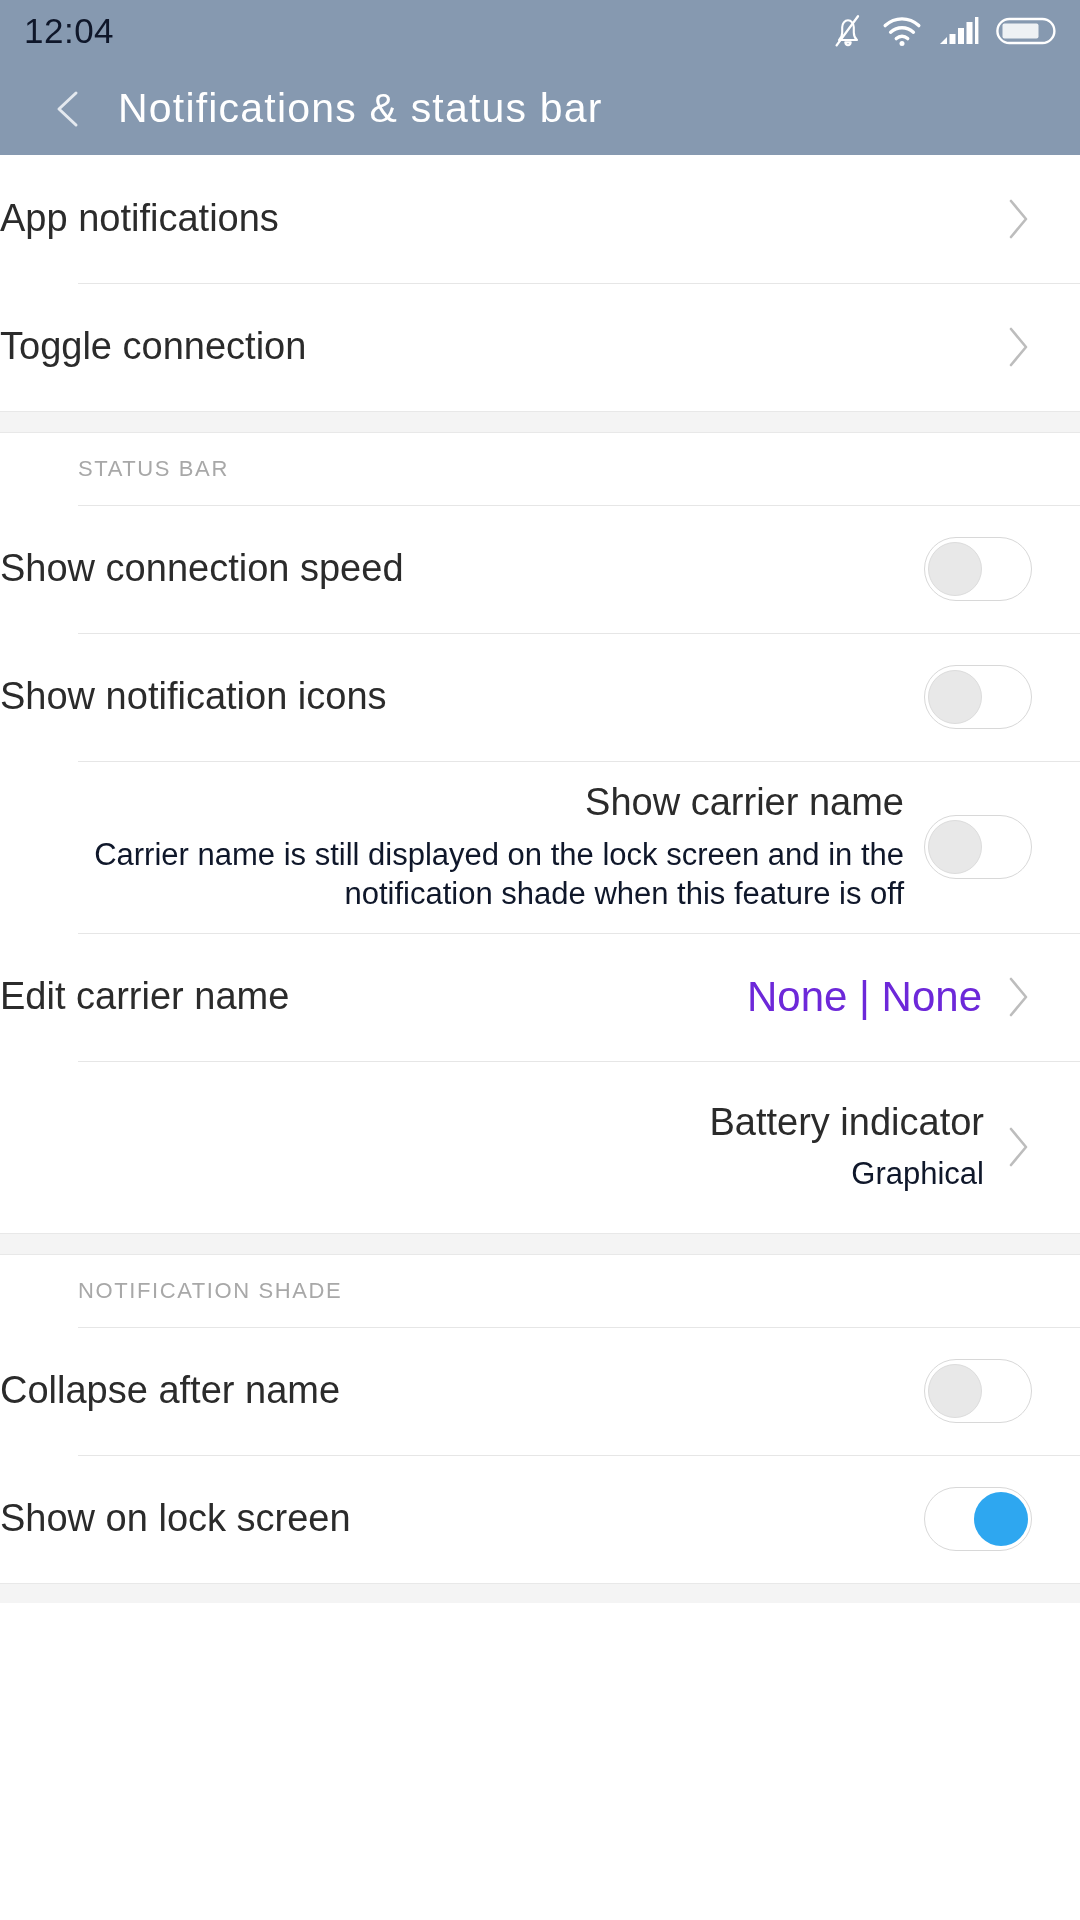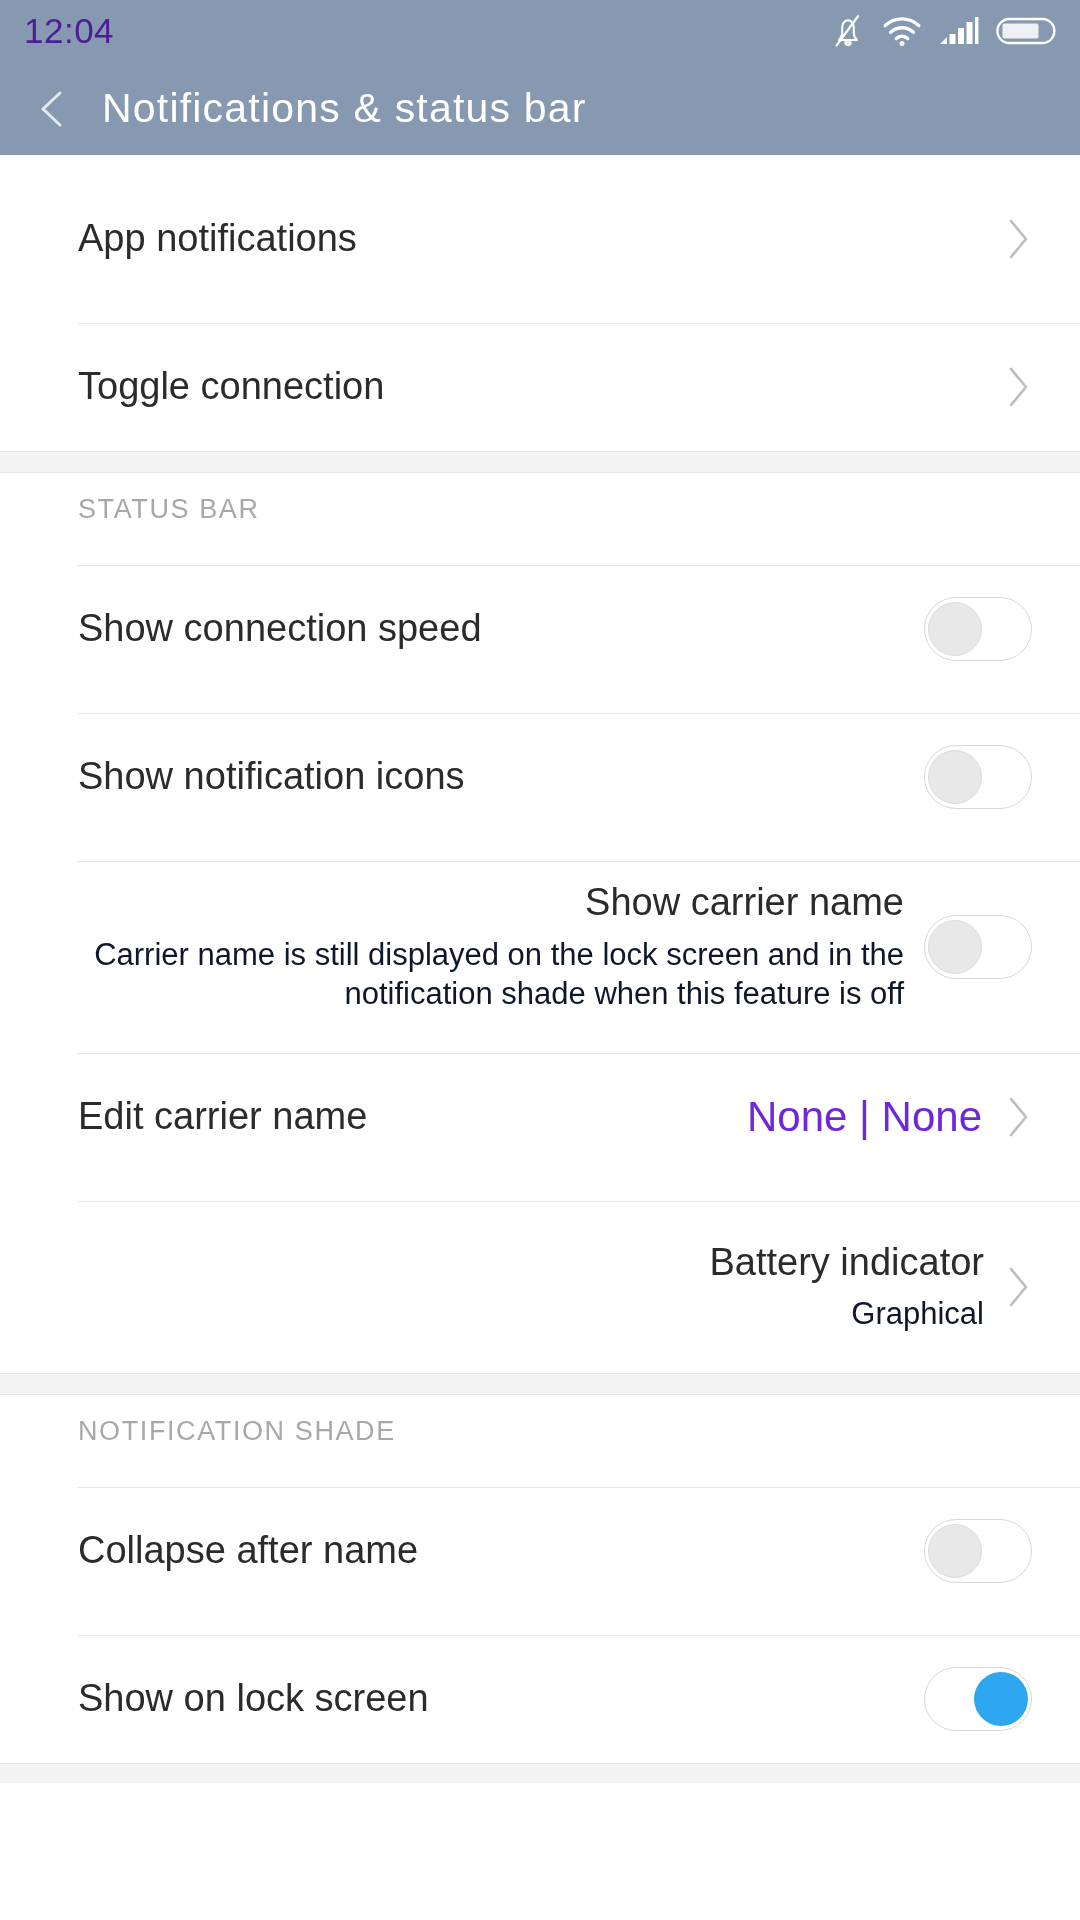--- a/index.html
+++ b/index.html
@@ -18,38 +18,38 @@
     width:100%;
     position:relative;
   }
   #statusbar {
     height:62px;
     display:flex;
     align-items:center;
     padding:0 22px 0 24px;
   }
   #clock {
-    color:#4c1d95;
+    color:#0f172a;
     font-size:35px;
     letter-spacing:0.5px;
     font-weight:400;
   }
   #status-icons {
     margin-left:auto;
     display:flex;
     align-items:center;
     gap:17px;
   }
   .sicon { display:block; }
 
   #titlebar {
     height:93px;
     display:flex;
     align-items:center;
-    padding-left:32px;
+    padding-left:48px;
   }
   #back-chevron {
     width:44px;
     height:44px;
     flex:none;
     margin-right:26px;
   }
   #page-title {
     color:#ffffff;
     font-size:41px;
@@ -58,24 +58,22 @@
     white-space:nowrap;
   }
 
   
   #list { width:100%; background:#ffffff; }
 
   .row {
     position:relative;
     display:flex;
     align-items:center;
-    padding-left:78px;
     padding-right:30px;
     background:#ffffff;
-    margin-top:20px;
   }
   .row .divider {
     position:absolute;
     left:78px;
     right:0;
     top:0;
     height:1px;
     background:#e6e6e6;
   }
 
@@ -116,21 +114,21 @@
   
   .section-gap { height:22px; background:#f4f4f4; border-top:1px solid #e8e8e8; border-bottom:1px solid #e8e8e8;}
   .section-head {
     height:72px;
     display:flex;
     align-items:center;
     padding-left:78px;
     background:#ffffff;
   }
   .section-label {
-    font-size:27px;
+    font-size:22px;
     color:#a8a8a8;
     letter-spacing:1.6px;
     font-weight:400;
   }
 
   
   .toggle {
     flex:none;
     width:108px;
     height:64px;

